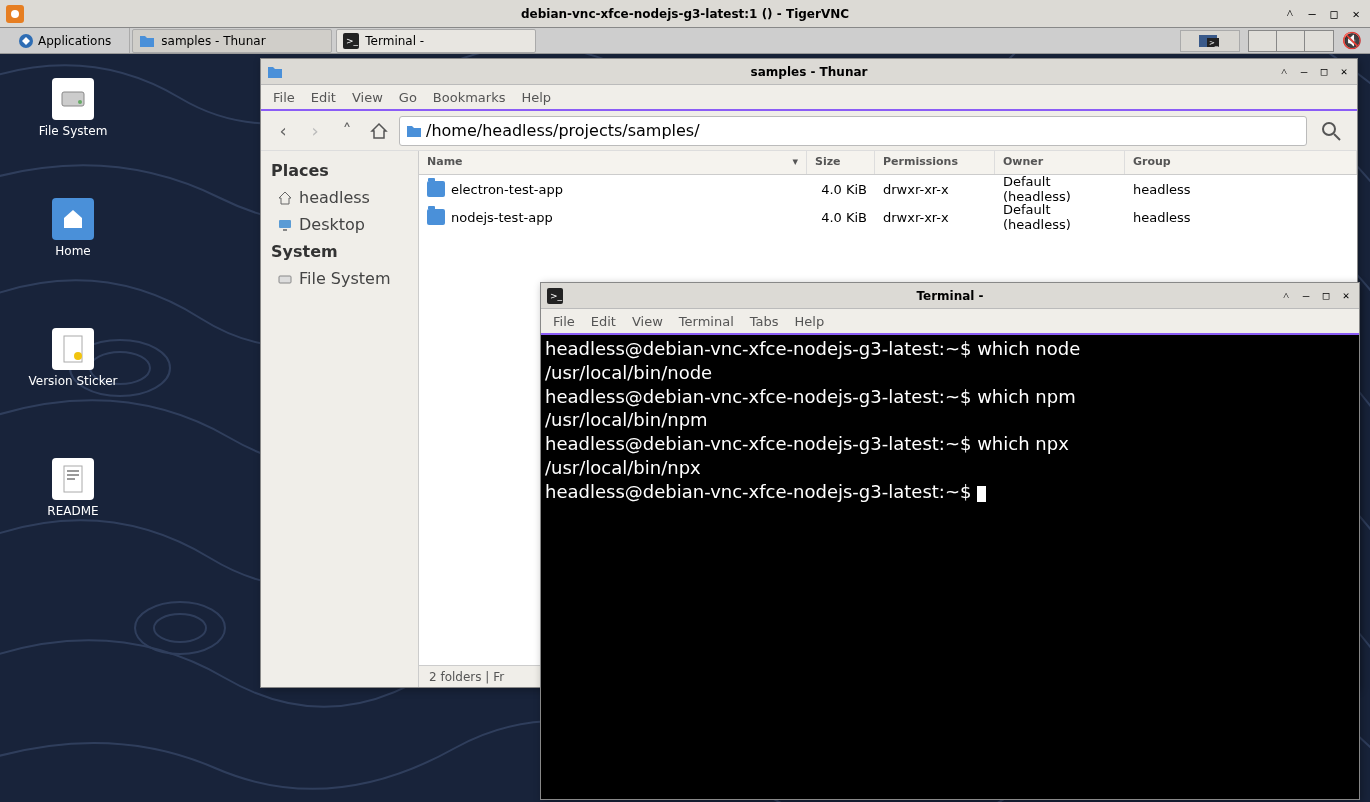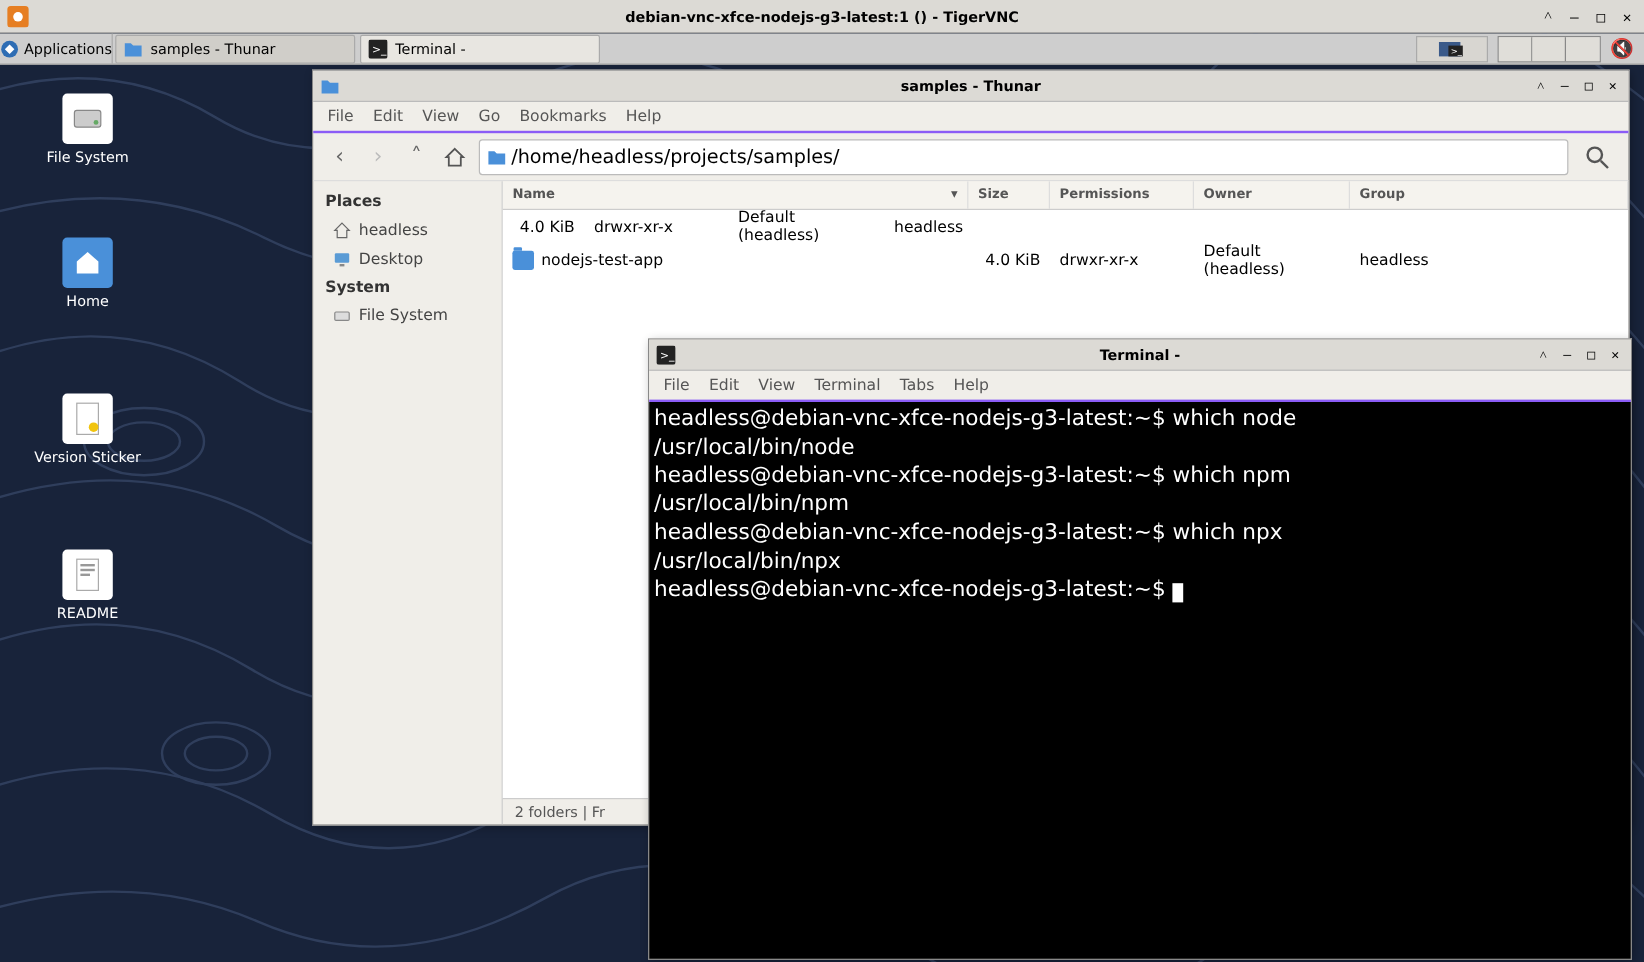--- a/index.html
+++ b/index.html
@@ -5,21 +5,21 @@
 * { box-sizing: border-box; margin: 0; padding: 0; font-family: "DejaVu Sans", sans-serif; }
 body { width: 1370px; height: 802px; overflow: hidden; background: #1a2438; position: relative; }
 .vnc-titlebar { height: 28px; background: #dcdad5; border-bottom: 1px solid #888; display: flex; align-items: center; padding: 0 6px; font-size: 12px; position: relative; }
 .vnc-titlebar .icon { width: 18px; height: 18px; margin-right: 6px; }
 .vnc-titlebar .title { position: absolute; left: 50%; transform: translateX(-50%); font-weight: bold; }
 .vnc-titlebar .ctrls { margin-left: auto; display: flex; gap: 6px; }
 .vnc-titlebar .ctrl { width: 16px; height: 16px; display: flex; align-items: center; justify-content: center; cursor: pointer; font-size: 12px; font-family: monospace; }
 .desktop { position: absolute; top: 28px; left: 0; right: 0; bottom: 0; background: #1a2438; }
 .desktop-bg { position: absolute; inset: 0; }
 .taskbar { position: absolute; top: 0; left: 0; right: 0; height: 26px; background: #cecece; border-bottom: 1px solid #999; display: flex; align-items: center; z-index: 10; }
-.taskbar .apps-btn { padding: 0 0; height: 100%; display: flex; align-items: center; gap: 4px; font-size: 12px; cursor: pointer; border-right: 1px solid #aaa; }
+.taskbar .apps-btn { padding: 0 18px; height: 100%; display: flex; align-items: center; gap: 4px; font-size: 12px; cursor: pointer; border-right: 1px solid #aaa; }
 .taskbar .task-item { width: 200px; height: 24px; margin: 0 2px; background: #e8e6e1; border: 1px solid #aaa; border-radius: 2px; display: flex; align-items: center; gap: 6px; padding: 0 6px; font-size: 12px; cursor: pointer; }
 .taskbar .task-item.active { background: #d0cec9; }
 .taskbar .task-item .task-icon { width: 16px; height: 16px; flex-shrink: 0; }
 .taskbar .task-item .task-label { white-space: nowrap; overflow: hidden; text-overflow: ellipsis; }
 .taskbar .tray { margin-left: auto; display: flex; align-items: center; gap: 8px; padding-right: 8px; }
 .taskbar .tray-icon { width: 60px; height: 22px; background: #d8d6d1; border: 1px solid #aaa; display: flex; align-items: center; justify-content: center; }
 .taskbar .mute { font-size: 16px; cursor: pointer; }
 .workspace-switcher { display: flex; border: 1px solid #888; }
 .workspace-switcher .ws { width: 28px; height: 20px; border-right: 1px solid #888; background: #e0ded9; }
 .workspace-switcher .ws:last-child { border-right: none; }
@@ -31,21 +31,21 @@
 .window .titlebar .win-title { position: absolute; left: 50%; transform: translateX(-50%); font-weight: bold; }
 .window .titlebar .win-ctrls { margin-left: auto; display: flex; gap: 6px; }
 .window .titlebar .win-ctrl { width: 14px; height: 14px; display: flex; align-items: center; justify-content: center; cursor: pointer; font-size: 11px; font-family: monospace; }
 .window .menubar { height: 26px; background: #f0eee9; display: flex; align-items: center; gap: 16px; padding: 0 12px; font-size: 13px; border-bottom: 2px solid #8b5cf6; }
 .window .menubar span { cursor: pointer; color: #555; }
 .thunar-toolbar { height: 40px; display: flex; align-items: center; gap: 8px; padding: 0 10px; border-bottom: 1px solid #ddd; }
 .thunar-toolbar .nav-btn { width: 24px; height: 24px; display: flex; align-items: center; justify-content: center; cursor: pointer; color: #666; font-size: 18px; }
 .thunar-toolbar .path-bar { flex: 1; height: 30px; border: 1px solid #bbb; border-radius: 3px; background: #fff; display: flex; align-items: center; padding: 0 6px; font-size: 16px; gap: 4px; }
 .thunar-toolbar .search-btn { width: 32px; height: 32px; display: flex; align-items: center; justify-content: center; cursor: pointer; font-size: 18px; color: #555; }
 .thunar-body { flex: 1; display: flex; overflow: hidden; }
-.thunar-sidebar { width: 158px; border-right: 1px solid #ccc; padding: 6px 0; font-size: 13px; }
+.thunar-sidebar { width: 158px; border-right: 1px solid #ccc; padding: 6px 0; font-size: 16px; }
 .thunar-sidebar .section { font-weight: bold; padding: 4px 10px; color: #333; }
 .thunar-sidebar .item { padding: 4px 10px 4px 16px; display: flex; align-items: center; gap: 6px; cursor: pointer; color: #444; }
 .thunar-sidebar .item .si-icon { width: 16px; height: 16px; flex-shrink: 0; }
 .thunar-main { flex: 1; display: flex; flex-direction: column; }
 .thunar-header { display: flex; height: 24px; border-bottom: 1px solid #ccc; font-size: 11px; color: #555; background: #f5f3ee; font-weight: bold; }
 .thunar-header .col { padding: 4px 8px; border-right: 1px solid #ddd; }
 .thunar-rows { flex: 1; background: #fff; }
 .thunar-row { display: flex; align-items: center; height: 28px; font-size: 13px; cursor: pointer; }
 .thunar-row .cell { padding: 0 8px; }
 .thunar-row .name-cell { display: flex; align-items: center; gap: 6px; }
@@ -257,20 +257,24 @@
               <span>Name</span>
               <span>▾</span>
             </div>
           <div class="col" style="width:68px;">Size</div>
           <div class="col" style="width:120px;">Permissions</div>
           <div class="col" style="width:130px;">Owner</div>
           <div class="col" style="flex:1;">Group</div>
         </div>
         <div class="thunar-rows">
           <div class="thunar-row">
+            <div class="cell name-cell" style="width:388px;">
+                <span class="folder-icon"></span>
+                <span>electron-test-app</span>
+              </div>
             <div class="cell" style="width:68px; text-align:right;">4.0 KiB</div>
             <div class="cell" style="width:120px;">drwxr-xr-x</div>
             <div class="cell" style="width:130px;">Default (headless)</div>
             <div class="cell">headless</div>
           </div>
           <div class="thunar-row">
             <div class="cell name-cell" style="width:388px;">
                 <span class="folder-icon"></span>
                 <span>nodejs-test-app</span>
               </div>

